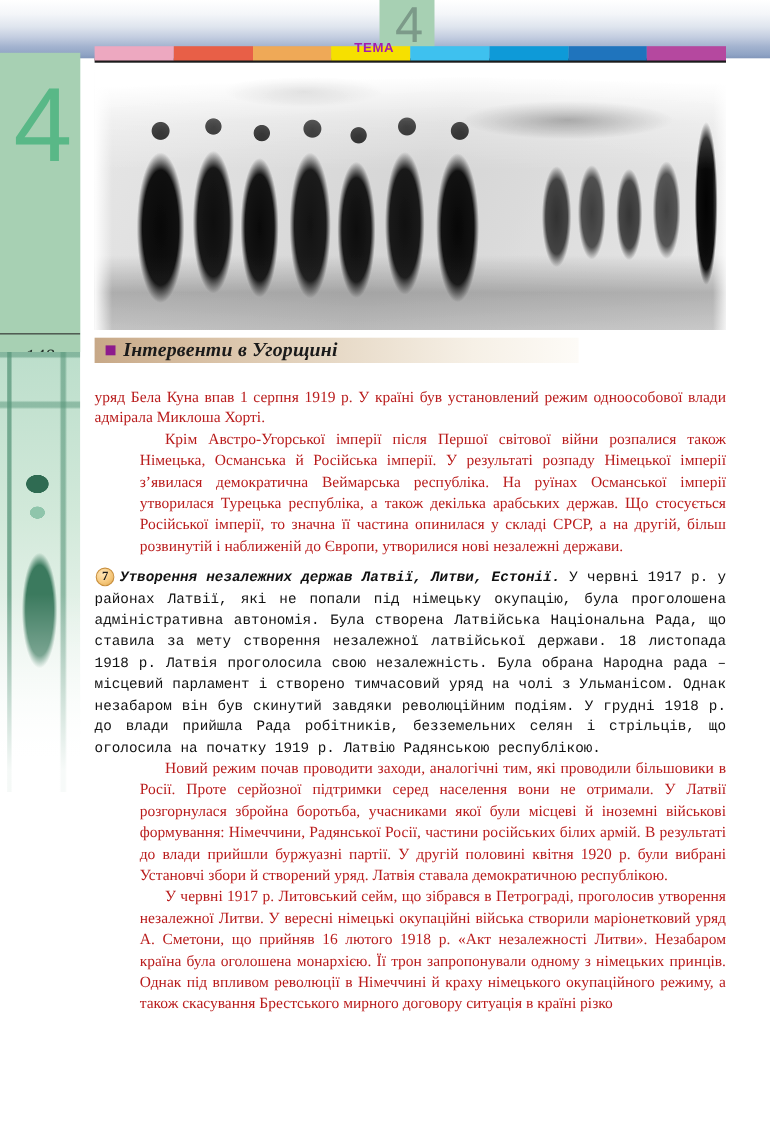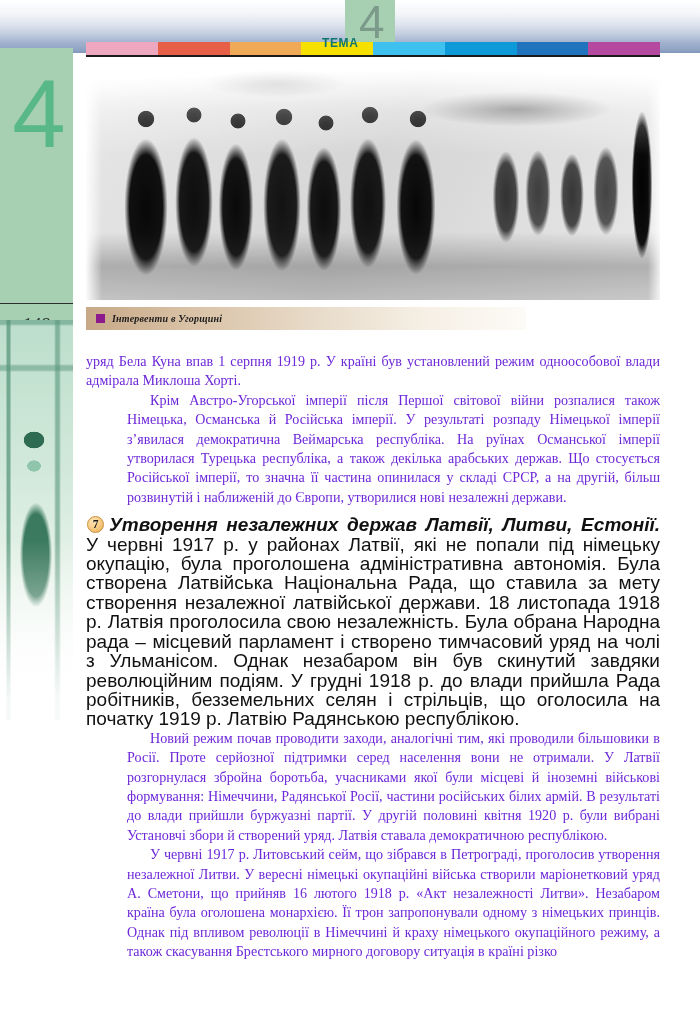--- a/index.html
+++ b/index.html
@@ -117,21 +117,21 @@
     line-height: 56px;
     color: #7c9a89;
   }
   .theme-label {
     position: absolute;
     left: 322px; top: 36px;
     font-family: "Liberation Sans", sans-serif;
     font-weight: bold;
     font-size: 12px;
     letter-spacing: .6px;
-    color: #0f766e;
+    color: #a21caf;
     z-index: 5;
   }
 
   
   .color-bar {
     position: absolute;
     left: 86px; top: 42px;
     width: 574px; height: 13px;
     display: flex;
     z-index: 3;
@@ -213,37 +213,37 @@
   .caption-bullet {
     width: 9px; height: 9px;
     background: #8d1a8d;
     margin-right: 7px;
     flex: 0 0 auto;
   }
   .caption-text {
     font-family: "Liberation Serif", serif;
     font-style: italic;
     font-weight: bold;
-    font-size: 10px;
+    font-size: 18px;
     color: #1a1a1a;
     letter-spacing: .2px;
     white-space: nowrap;
   }
 
   
   .body-col {
     position: absolute;
     left: 86px; top: 352px;
     width: 574px;
   }
   .para {
     font-family: "Liberation Serif", serif;
     font-size: 14.1px;
     line-height: 19.4px;
-    color: #6d28d9;
+    color: #b91c1c;
     text-align: justify;
     text-justify: inter-word;
     hyphens: manual;
     margin: 0;
   }
   .para.indent { text-indent: 23px; margin-left: 41px; }
   .para + .para { margin-top: 0px; }
 
   
   .section {
@@ -261,22 +261,22 @@
     color: #1a1a1a;
     font-family: "Liberation Serif", serif;
     font-size: 11.5px;
     font-weight: bold;
     display: flex;
     align-items: center;
     justify-content: center;
     line-height: 1;
   }
   .section-body {
-    font-family: Liberation Sans, sans-serif;
-    font-size: 19px;
+    font-family: Liberation Mono, monospace;
+    font-size: 13px;
     line-height: 19.4px;
     color: #111111;
     text-align: justify;
     text-indent: 23px;
   }
   .section-title {
     font-style: italic;
     font-weight: bold;
   }
 </style>

